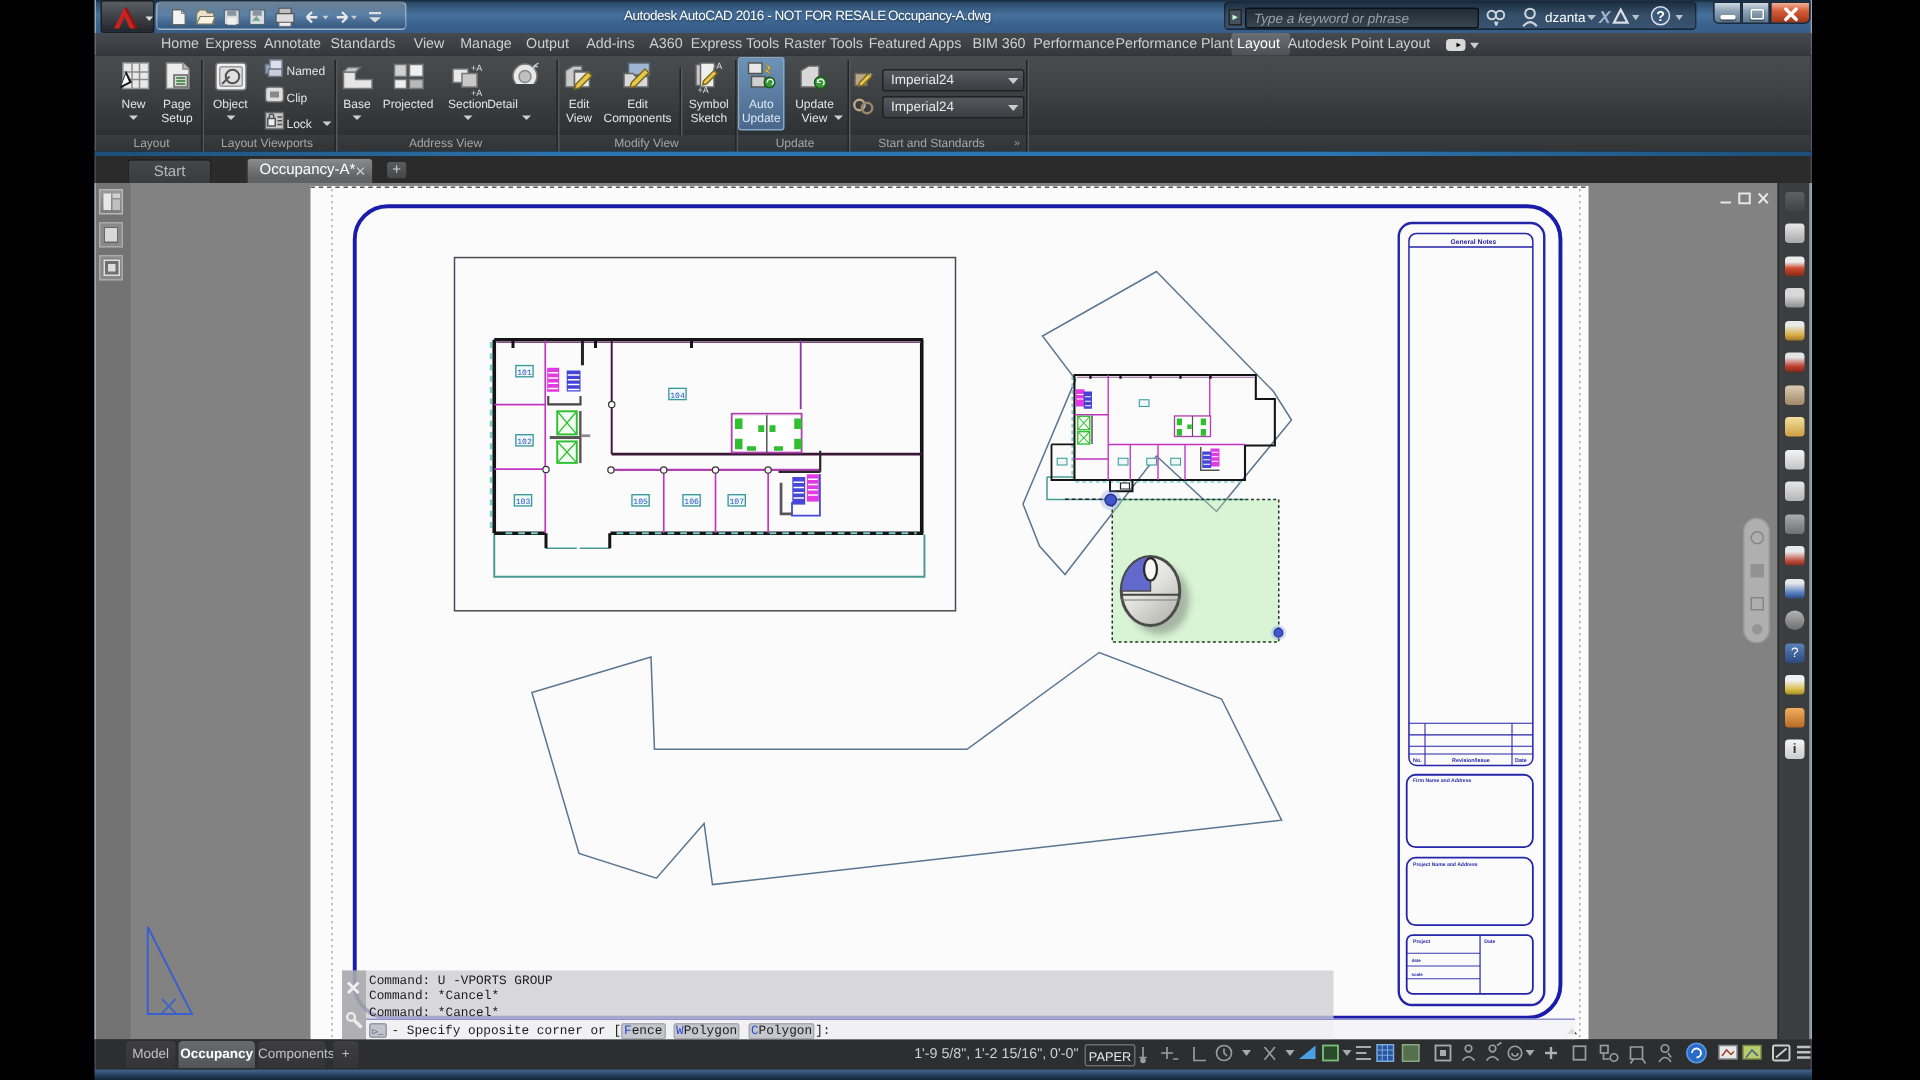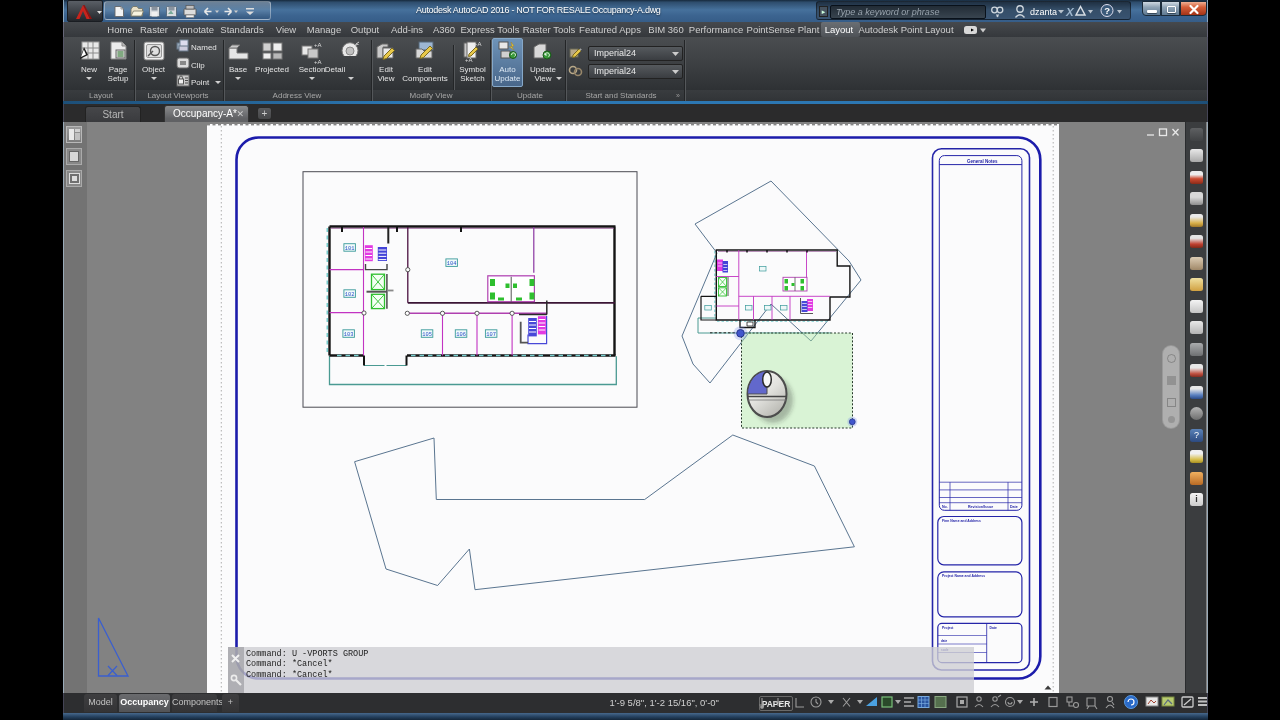--- a/index.html
+++ b/index.html
@@ -42,21 +42,21 @@
   .blabel { position:absolute; font-size:8px; color:#e4e4e4; text-align:center; line-height:9.5px; white-space:nowrap; }
   .darr { position:absolute; width:0; height:0; border-left:3px solid transparent;
     border-right:3px solid transparent; border-top:3.5px solid #cfcfcf; }
   
   #ftabs { position:absolute; left:0; top:103.5px; width:1145px; height:18.5px; background:#2b2b2c;
     border-left:1px solid #445; border-right:1px solid #445;}
   
   #canvas { position:absolute; left:0; top:122px; width:1145px; height:571px; background:#828282;
     border-left:1px solid #99aab8; border-right:1px solid #99aab8; }
   
-  #cmdwin { position:absolute; left:165px; top:647px; width:746px; height:45.5px;
+  #cmdwin { position:absolute; left:165px; top:647px; width:661px; height:45.5px;
     background:rgba(206,206,210,.78); font-family:"Liberation Mono",monospace; }
   #cmdactive { position:absolute; left:16px; top:32px; width:806px; height:13.5px;
     background:rgba(244,244,246,.88); border-top:1px solid rgba(120,120,200,.8); }
   .cmdtxt { position:absolute; left:18px; font-size:8.5px; color:#1c1c1c; white-space:pre; }
   .kw { display:inline-block; background:#c6c6cd; border:1px solid #a9a9b2; border-radius:2px;
     padding:0 1px; margin:0; line-height:9px; }
   
   #statusbar { position:absolute; left:0; top:693px; width:1145px; height:20px; background:#2d2e30;
     border-left:1px solid #445; border-right:1px solid #445; }
   #bottomstrip { position:absolute; left:0; top:713px; width:1145px; height:7px;
@@ -131,34 +131,34 @@
   <div class="winbtn" style="left:1116px;width:27px;background:linear-gradient(#f0b094,#d55e38 40%,#a33317);border-radius:0 0 4px 0;">
     <svg width="27" height="15" viewBox="0 0 27 15" style="position:absolute">
           <path d="M9.5 4 L16.5 11 M16.5 4 L9.5 11" stroke="#fff" stroke-width="2.2" stroke-linecap="round"></path>
         </svg>
   </div>
 </div>
 
 <div id="tabrow">
   <div style="position:absolute;left:757px;top:0;width:39px;height:15px;background:linear-gradient(#6b6f74,#4e5257);border-radius:2px;"></div>
     <span class="rtab" style="left:56px;">Home</span>
-  <span class="rtab" style="left:90px;">Raster</span>
+  <span class="rtab" style="left:90px;">Express</span>
   <span class="rtab" style="left:131px;">Annotate</span>
   <span class="rtab" style="left:178px;">Standards</span>
   <span class="rtab" style="left:222px;">View</span>
   <span class="rtab" style="left:260px;">Manage</span>
   <span class="rtab" style="left:301px;">Output</span>
   <span class="rtab" style="left:343px;">Add-ins</span>
   <span class="rtab" style="left:380px;">A360</span>
   <span class="rtab" style="left:426px;">Express Tools</span>
   <span class="rtab" style="left:485px;">Raster Tools</span>
   <span class="rtab" style="left:546px;">Featured Apps</span>
   <span class="rtab" style="left:602px;">BIM 360</span>
   <span class="rtab" style="left:652px;">Performance</span>
-  <span class="rtab" style="left:719px;">PointSense Plant</span>
+  <span class="rtab" style="left:719px;">Performance Plant</span>
   <span class="rtab" style="left:775px;color:#fff;">Layout</span>
   <span class="rtab" style="left:842px;">Autodesk Point Layout</span>
   <svg width="26" height="15" viewBox="0 0 26 15" style="position:absolute;left:898px;top:0">
     <rect x="2" y="4" width="13" height="8" rx="2.5" fill="#d8d8d8"></rect>
         <polygon points="9,6.5 9,9.5 12,8"></polygon>
     <polygon points="18,6.5 24,6.5 21,10.5" fill="#ccc"></polygon>
   </svg>
 </div>
 
 <div id="ribbon">
@@ -301,21 +301,21 @@
   <div class="blabel" style="left:213px;top:27.5px;width:70px;">Section</div>
   <div class="blabel" style="left:236px;top:27.5px;width:70px;">Detail</div>
   <div class="blabel" style="left:287px;top:27.5px;width:70px;">Edit<br>View</div>
   <div class="blabel" style="left:326px;top:27.5px;width:70px;">Edit<br>Components</div>
   <div class="blabel" style="left:373.5px;top:27.5px;width:70px;">Symbol<br>Sketch</div>
   <div class="blabel" style="left:408.5px;top:27.5px;width:70px;color:#dce8f4;">Auto<br>Update</div>
   <div class="blabel" style="left:444px;top:27.5px;width:70px;">Update<br>View</div>
 
   <div class="blabel" style="left:127px;top:6px;width:50px;text-align:left;">Named</div>
   <div class="blabel" style="left:127px;top:23.5px;width:50px;text-align:left;">Clip</div>
-  <div class="blabel" style="left:127px;top:41px;width:50px;text-align:left;">Point</div>
+  <div class="blabel" style="left:127px;top:41px;width:50px;text-align:left;">Lock</div>
   <div class="darr" style="left:22px;top:40px;"></div>
   <div class="darr" style="left:86.5px;top:40px;"></div>
   <div class="darr" style="left:171px;top:40px;"></div>
   <div class="darr" style="left:245px;top:40px;"></div>
   <div class="darr" style="left:284px;top:40px;"></div>
   <div class="darr" style="left:151px;top:44px;"></div>
   <div class="darr" style="left:492px;top:40px;"></div>
 </div>
 <div id="panelrow">
   <div class="plabel" style="left:-23px;">Layout</div>
@@ -604,29 +604,33 @@
   <div class="abs" style="left:0;top:0;width:16px;height:45.5px;background:rgba(148,148,154,0.6);">
     <svg width="16" height="46" viewBox="0 0 16 46" style="position:absolute">
       <path d="M4 8 l7 7 M11 8 l-7 7" stroke="#f0f0f0" stroke-width="2"></path>
       <circle cx="6" cy="31" r="2.6" stroke="#ececec" stroke-width="1.6" fill="none"></circle>
       <path d="M8 33 l5 5" stroke="#ececec" stroke-width="2.2"></path>
     </svg>
   </div>
   <div class="cmdtxt" style="top:1.5px;">Command: U -VPORTS GROUP</div>
   <div class="cmdtxt" style="top:12px;">Command: *Cancel*</div>
   <div class="cmdtxt" style="top:22.5px;">Command: *Cancel*</div>
+  <div id="cmdactive">
+    <div class="abs" style="left:2px;top:2px;width:12px;height:9.5px;background:#c2c2ca;border:1px solid #9898a8;border-radius:2px;font-size:6px;color:#446;text-align:center;line-height:9px;">▷_</div>
+    <div class="cmdtxt" style="left:17px;top:1.5px;">- Specify opposite corner or [<span class="kw"><span style="color:#2a48d0;">F</span>ence</span> <span class="kw"><span style="color:#2a48d0;">W</span>Polygon</span> <span class="kw"><span style="color:#2a48d0;">C</span>Polygon</span>]:</div>
+  </div>
 </div>
 
 <div id="statusbar">
   <div class="ltab" style="left:20px;width:33px;">Model</div>
   <div class="ltab" style="left:55px;width:51px;background:linear-gradient(#6a6b6e,#525356);color:#fff;font-weight:bold;">Occupancy</div>
   <div class="ltab" style="left:108px;width:45px;">Components</div>
   <div class="ltab" style="left:158px;width:17px;">+</div>
   <div class="abs" style="left:495px;top:4px;width:160px;text-align:right;color:#d0d0d0;font-size:9.5px;white-space:nowrap;">1'-9 5/8", 1'-2 15/16", 0'-0"</div>
-  <div class="abs" style="left:659px;top:2.5px;width:34px;height:15px;border:1px solid #6a6a6a;color:#e8e8e8;font-size:8.5px;font-weight:bold;text-align:center;line-height:14px;border-radius:2px;margin-left:36px;">PAPER</div>
+  <div class="abs" style="left:659px;top:2.5px;width:34px;height:15px;border:1px solid #6a6a6a;color:#e8e8e8;font-size:8.5px;font-weight:normal;text-align:center;line-height:14px;border-radius:2px;">PAPER</div>
   <svg width="450" height="20" viewBox="0 0 450 20" style="position:absolute;left:694px;top:0">
     <g stroke="#9c9c9c" fill="none" stroke-width="1.1">
       <path d="M4 5 v7 m-2.5 0 h5"></path>
           <circle cx="4" cy="14" r="1.3" fill="#9c9c9c"></circle>
       <path d="M20 5 v8 M16 9 h8 M24 13 h3.5"></path>
       <path d="M38 5 v9 h8"></path>
       <circle cx="58" cy="9" r="5"></circle>
           <path d="M58 6 v3 l2 2"></path>
       <path d="M85 5 l7 8.5 M92 5 l-7 8.5"></path>
     </g>

